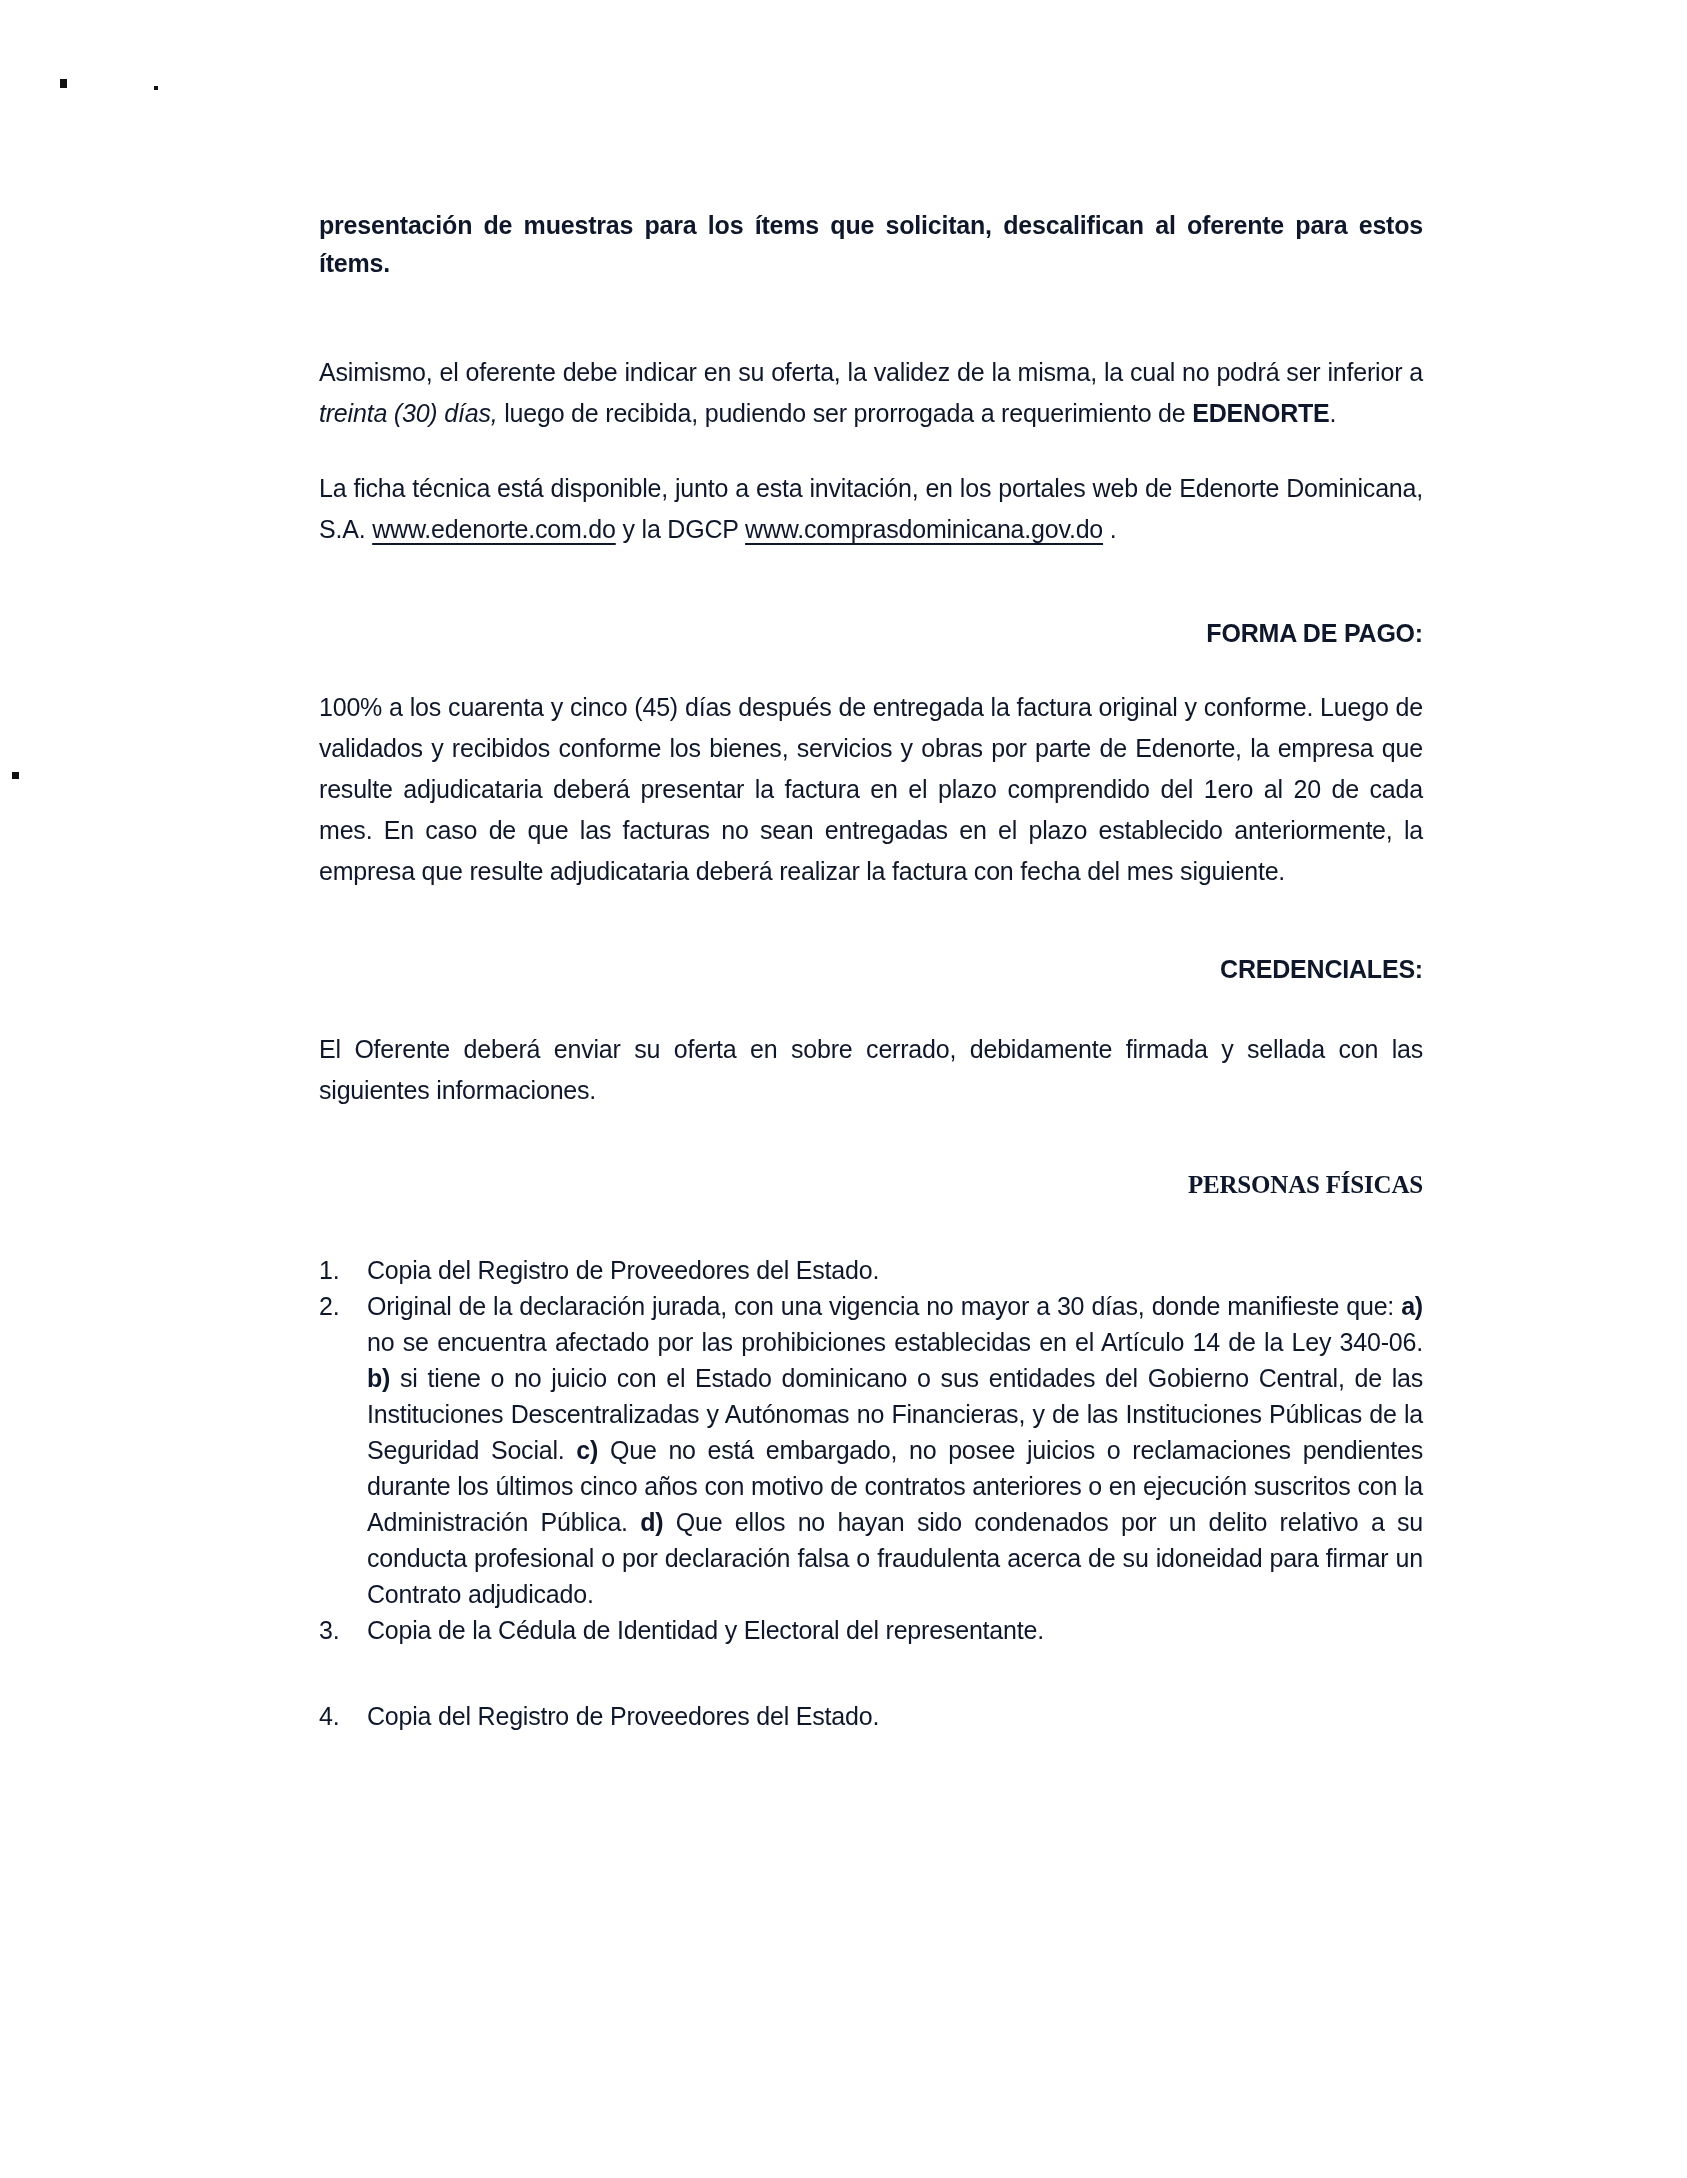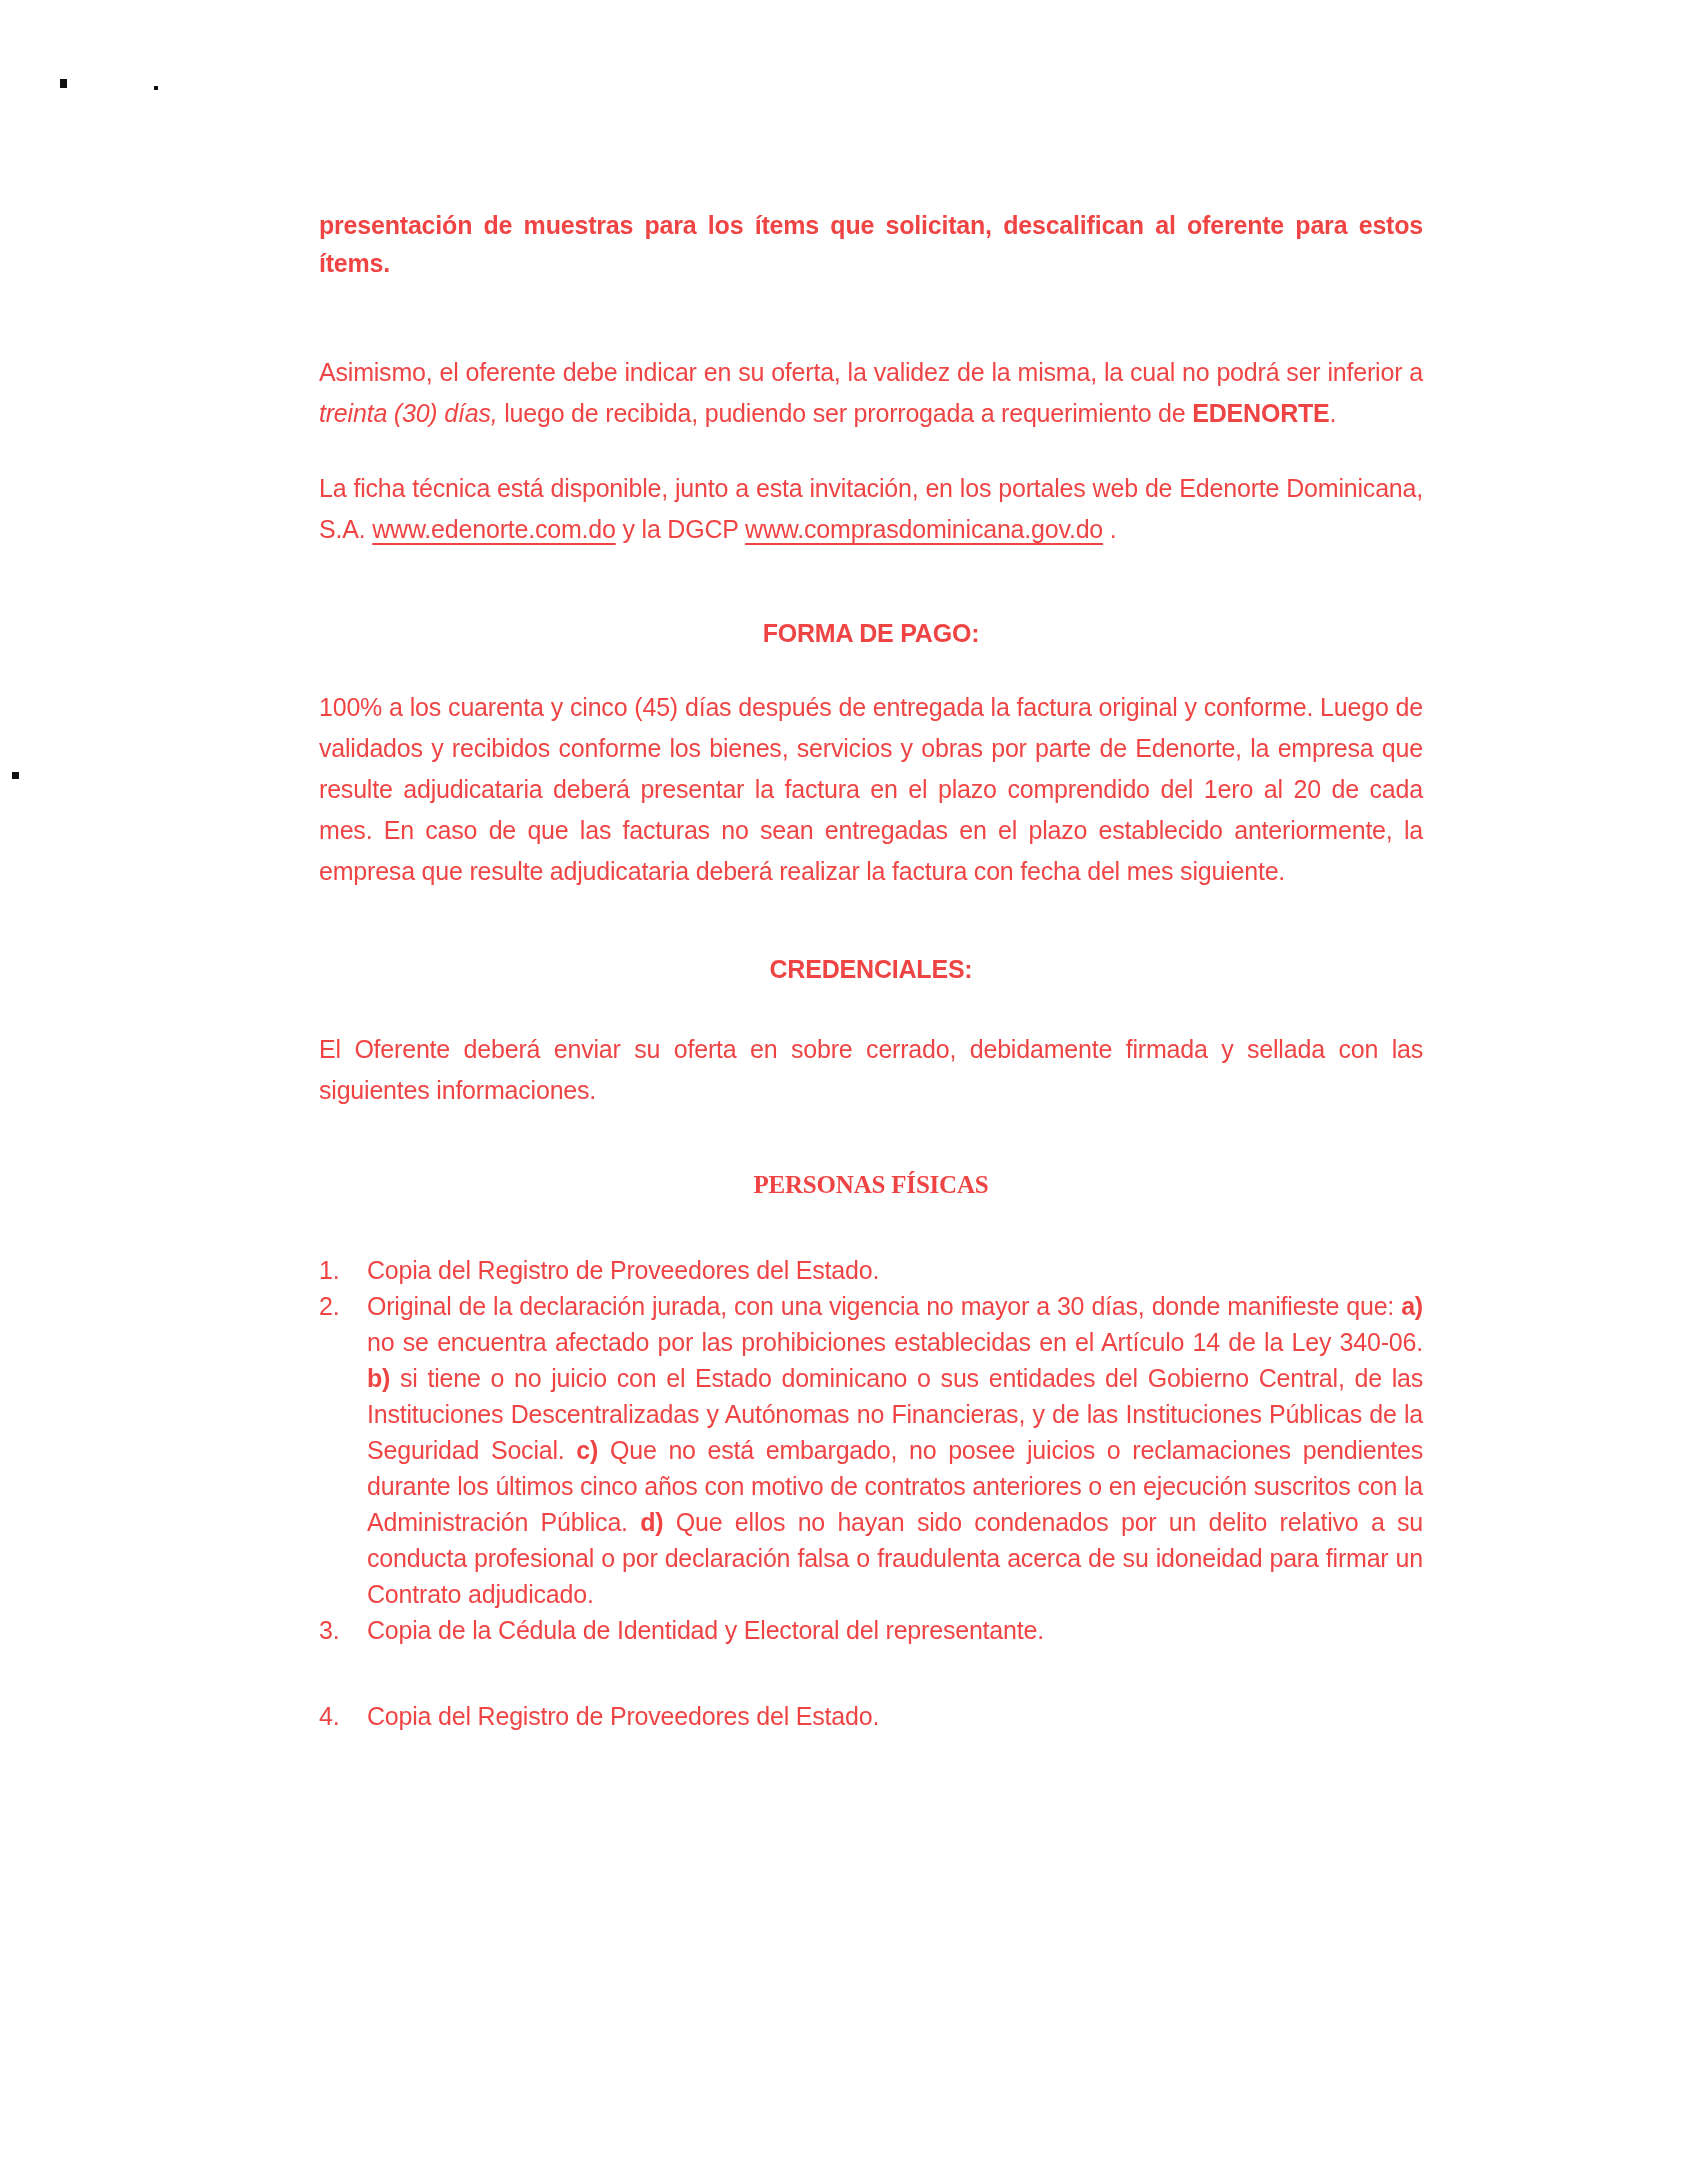--- a/index.html
+++ b/index.html
@@ -7,21 +7,21 @@
     padding: 0;
     background: #ffffff;
   }
   .page {
     position: relative;
     width: 1687px;
     height: 2178px;
     background: #ffffff;
     overflow: hidden;
     font-family: "Liberation Sans", sans-serif;
-    color: #ef4444;
+    color: #0f172a;
   }
   .content {
     position: absolute;
     left: 319px;
     top: 0;
     width: 1104px;
     font-size: 25px;
     letter-spacing: -0.2px;
   }
   .para {
@@ -31,21 +31,21 @@
   }
   .para.bold {
     font-weight: bold;
     line-height: 38px;
   }
   .heading {
     margin: 0;
     font-weight: bold;
     font-size: 25px;
     line-height: 40px;
-    text-align: center;
+    text-align: right;
   }
   .mt-p1 { margin-top: 206px; }
   .mt-p2 { margin-top: 39px; }
   .mt-p3 { margin-top: 70px; }
   .mt-p4 { margin-top: 34px; }
   .mt-h1 { margin-top: 63px; }
   .mt-p5 { margin-top: 34px; }
   .mt-h2 { margin-top: 57px; }
   .mt-p6 { margin-top: 40px; }
   .mt-h3 { margin-top: 54px; font-family: Liberation Serif, serif; }

